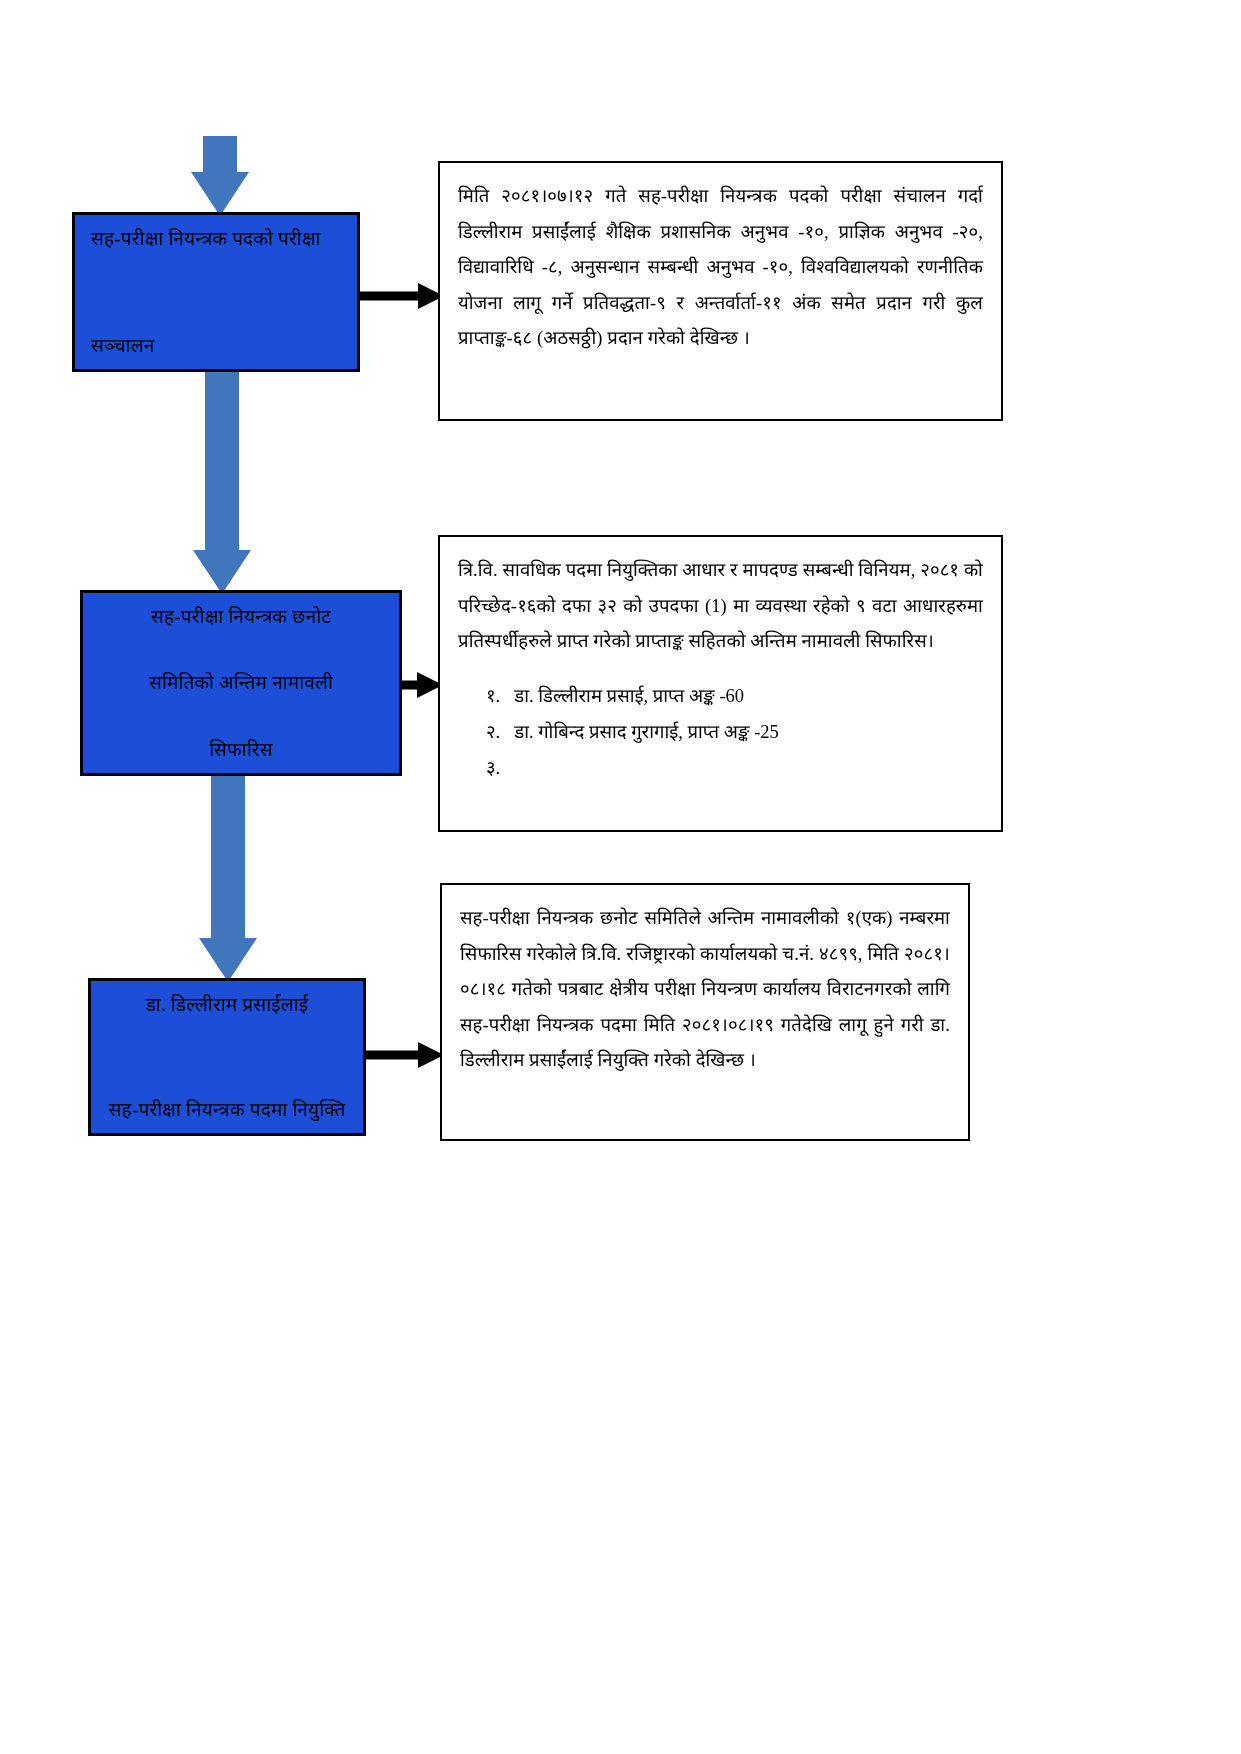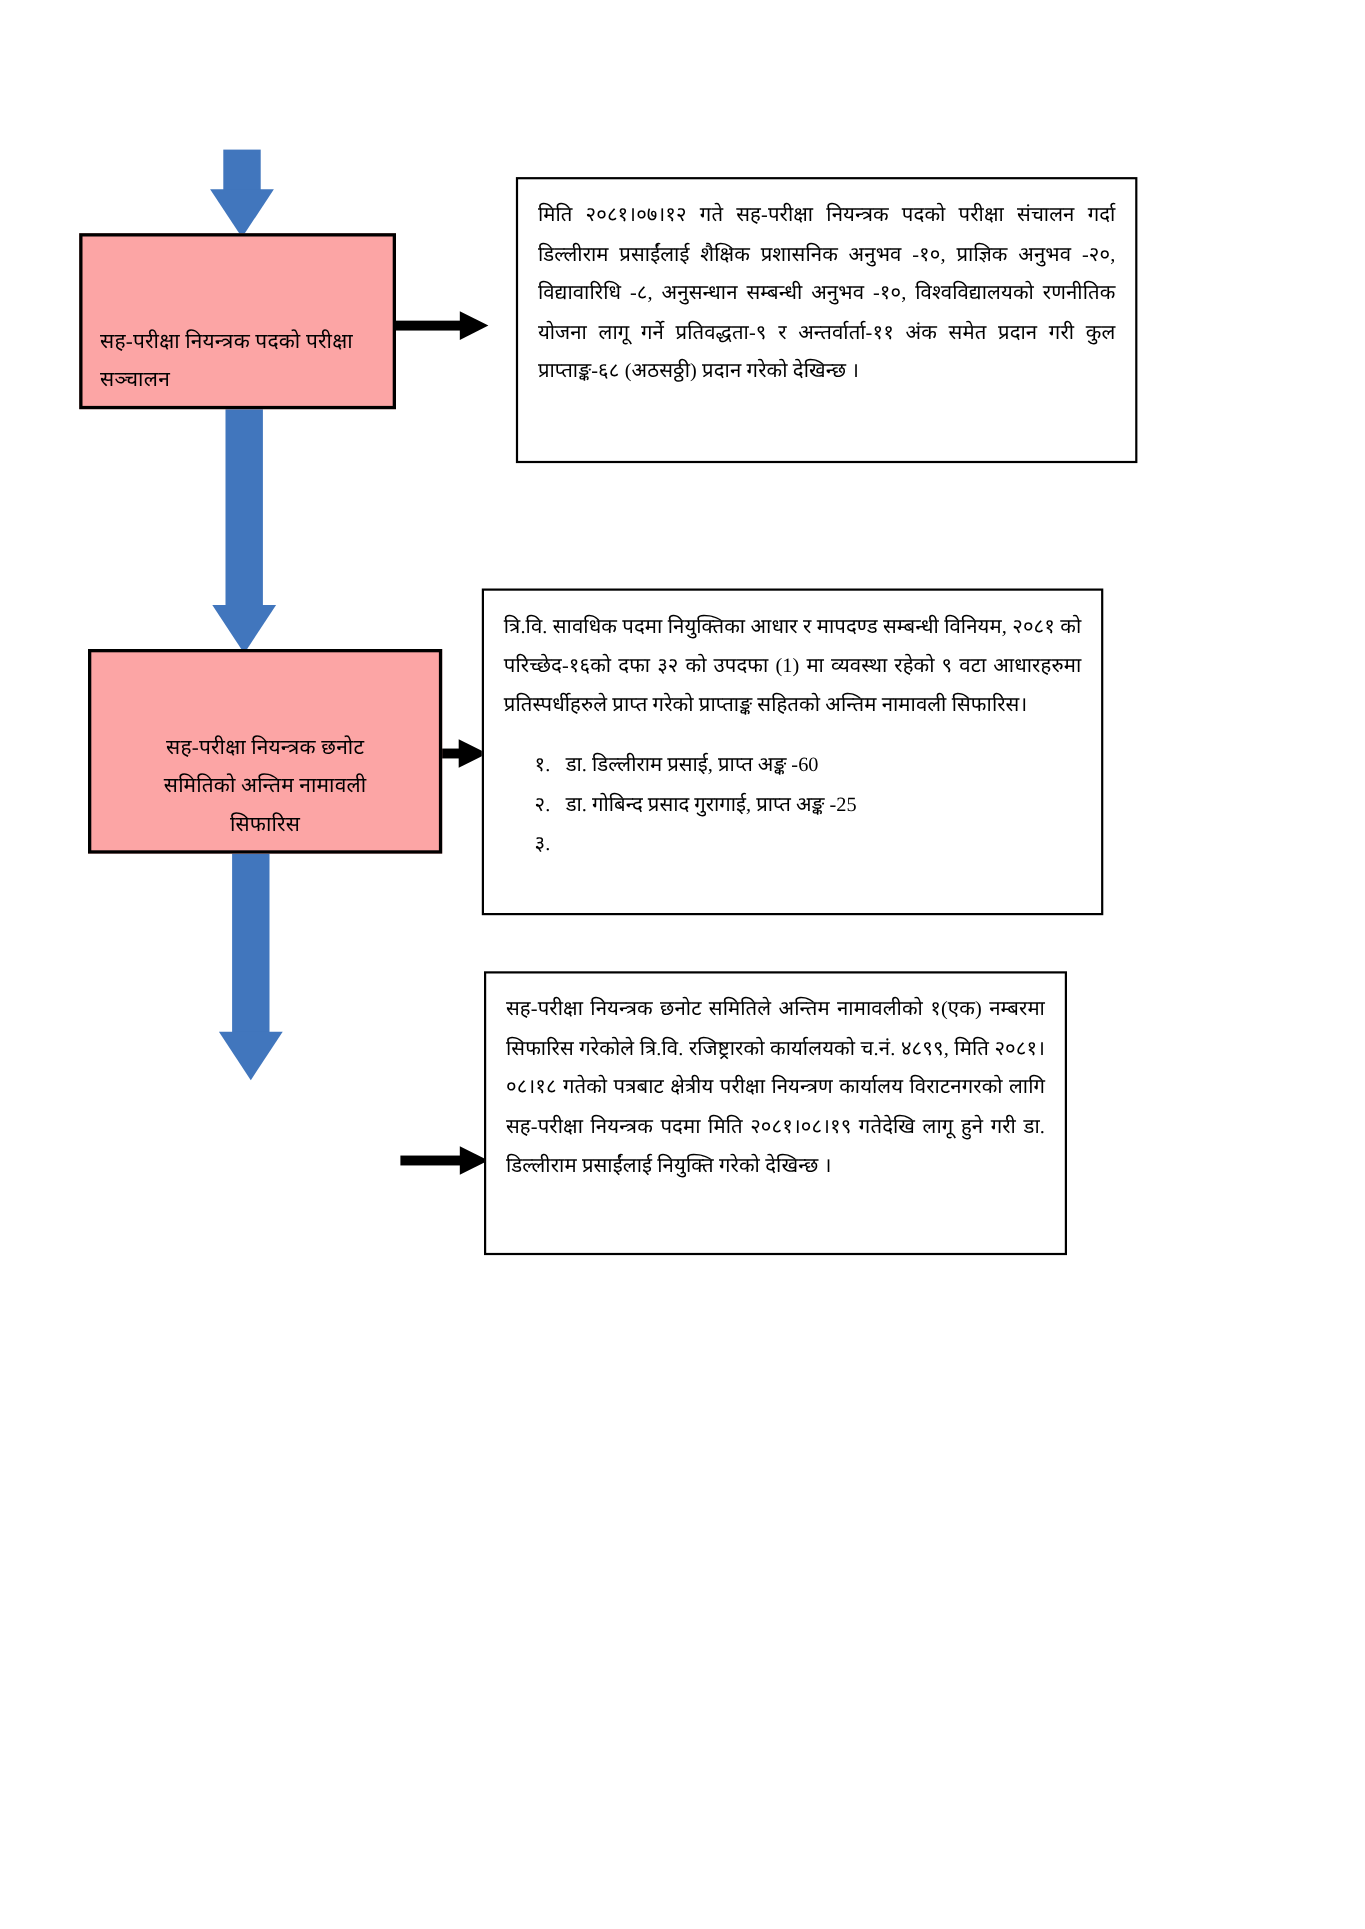--- a/index.html
+++ b/index.html
@@ -17,24 +17,24 @@
     height: 1754px;
     background: #ffffff;
     overflow: hidden;
   }
 
   
   .flow-box {
     position: absolute;
     box-sizing: border-box;
     border: 3px solid #000000;
-    background: #fca5a5;
+    background: #1d4ed8;
     display: flex;
     flex-direction: column;
-    justify-content: flex-end;
+    justify-content: space-between;
     align-items: center;
     text-align: center;
     padding: 6px 14px;
     z-index: 4;
   }
   .flow-box .line {
     display: block;
     font-size: 19px;
     line-height: 1.85;
     white-space: nowrap;
@@ -133,21 +133,21 @@
   .detail-box ol.namelist li {
     font-size: 18.5px;
     line-height: 1.95;
     display: flex;
     gap: 14px;
     padding-left: 28px;
   }
   .detail-box ol.namelist li .num { flex: 0 0 auto; }
   .detail-box ol.namelist li .txt { flex: 1 1 auto; }
 
-  #detail-box-1 { left: 438px; top: 161px; width: 565px; height: 260px; margin-left: 31px; }
+  #detail-box-1 { left: 438px; top: 161px; width: 565px; height: 260px; }
   #detail-box-2 { left: 438px; top: 535px; width: 565px; height: 297px; }
   #detail-box-3 { left: 440px; top: 883px; width: 530px; height: 258px; }
 </style>
 </head>
 <body>
 
 <div id="page">
 
   <div class="blue-arrow" id="blue-arrow-top">
     <div class="shaft"></div>
@@ -199,20 +199,24 @@
         <span class="num">३.</span>
       </li>
     </ol>
   </div>
 
   <div class="blue-arrow" id="blue-arrow-2to3">
     <div class="shaft"></div>
     <div class="head"></div>
   </div>
 
+  <div class="flow-box" id="flow-box-3">
+    <span class="line">डा. डिल्लीराम  प्रसाईलाई</span>
+    <span class="line">सह-परीक्षा नियन्त्रक पदमा नियुक्ति</span>
+  </div>
 
   <div class="black-arrow" id="black-arrow-3">
     <div class="hshaft"></div>
     <div class="hhead"></div>
   </div>
 
   <div class="detail-box" id="detail-box-3">
     <p>सह-परीक्षा नियन्त्रक छनोट समितिले अन्तिम नामावलीको १(एक) नम्बरमा सिफारिस गरेकोले त्रि.वि. रजिष्ट्रारको कार्यालयको च.नं. ४८९९, मिति २०८१।०८।१८ गतेको पत्रबाट क्षेत्रीय परीक्षा नियन्त्रण कार्यालय विराटनगरको लागि सह-परीक्षा नियन्त्रक पदमा मिति २०८१।०८।१९ गतेदेखि लागू हुने गरी डा. डिल्लीराम प्रसाईंलाई नियुक्ति गरेको देखिन्छ ।</p>
   </div>
 

